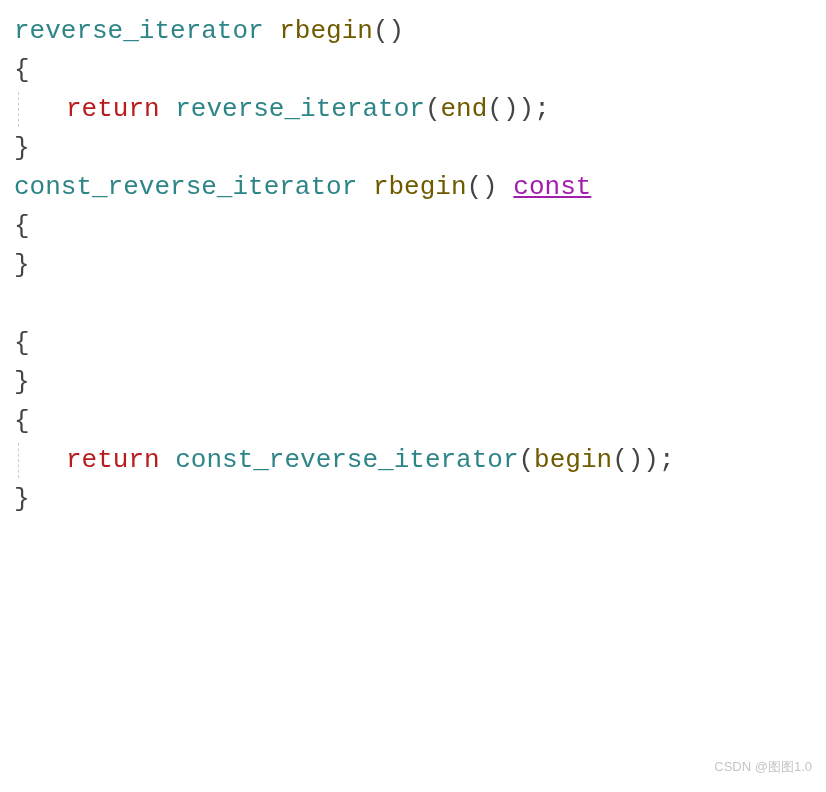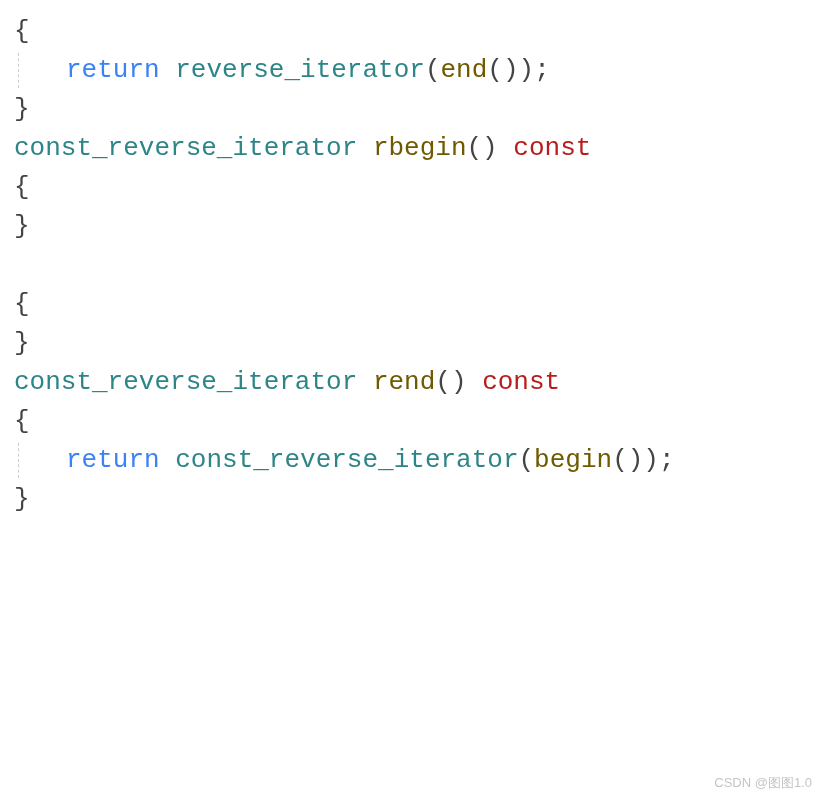--- a/index.html
+++ b/index.html
@@ -18,24 +18,25 @@
       white-space: pre;
       color: #333;
     }
     .type {
       color: #2e8587;
     }
     .fn-call {
       color: #6f5a00;
     }
     .keyword {
-      color: #3b82f6;
+      color: #b91c1c;
     }
     .kw-blue {
-      color: #b91c1c;
+      color: #a21caf;
+      text-decoration: underline;
     }
     .punct {
       color: #444;
     }
     .brace-block {
       position: relative;
       padding-left: 0;
     }
     .guide {
       position: absolute;
@@ -43,34 +44,35 @@
       top: 2px;
       bottom: 2px;
       border-left: 1px dashed #ccc;
     }
     .inner-line {
       padding-left: 52px;
       white-space: pre;
     }
     .watermark {
       position: absolute;
-      bottom: 0;
+      bottom: 16px;
       right: 14px;
       font-size: 13px;
       color: #c5c5c5;
       font-family: sans-serif;
     }
     .fnblock {
       margin-bottom: 0px;
     }
   </style>
 </head>
 <body>
 
 <div class="fnblock">
+  <div class="code-line"><span class="type">reverse_iterator</span><span> </span><span class="fn-call">rbegin</span><span class="punct">()</span></div>
   <div class="code-line punct">{</div>
   <div class="brace-block">
     <div class="guide"></div>
     <div class="inner-line"><span class="keyword">return</span><span> </span><span class="type">reverse_iterator</span><span class="punct">(</span><span class="fn-call">end</span><span class="punct">()</span><span class="punct">)</span><span class="punct">;</span></div>
   </div>
   <div class="code-line punct">}</div>
 </div>
 
 <div class="fnblock">
   <div class="code-line"><span class="type">const_reverse_iterator</span><span> </span><span class="fn-call">rbegin</span><span class="punct">()</span><span> </span><span class="kw-blue">const</span></div>
@@ -79,21 +81,20 @@
 </div>
 
 <div class="code-line">&nbsp;</div>
 
 <div class="fnblock">
   <div class="code-line punct">{</div>
   <div class="code-line punct">}</div>
 </div>
 
 <div class="fnblock">
-  <div class="code-line"><span class="type">const_reverse_iterator</span><span> </span><span class="fn-call">rend</span><span class="punct">()</span><span> </span><span class="kw-blue">const</span></div>
   <div class="code-line punct">{</div>
   <div class="brace-block">
     <div class="guide"></div>
     <div class="inner-line"><span class="keyword">return</span><span> </span><span class="type">const_reverse_iterator</span><span class="punct">(</span><span class="fn-call">begin</span><span class="punct">()</span><span class="punct">)</span><span class="punct">;</span></div>
   </div>
   <div class="code-line punct">}</div>
 </div>
 
 <div class="watermark">CSDN @图图1.0</div>
 

